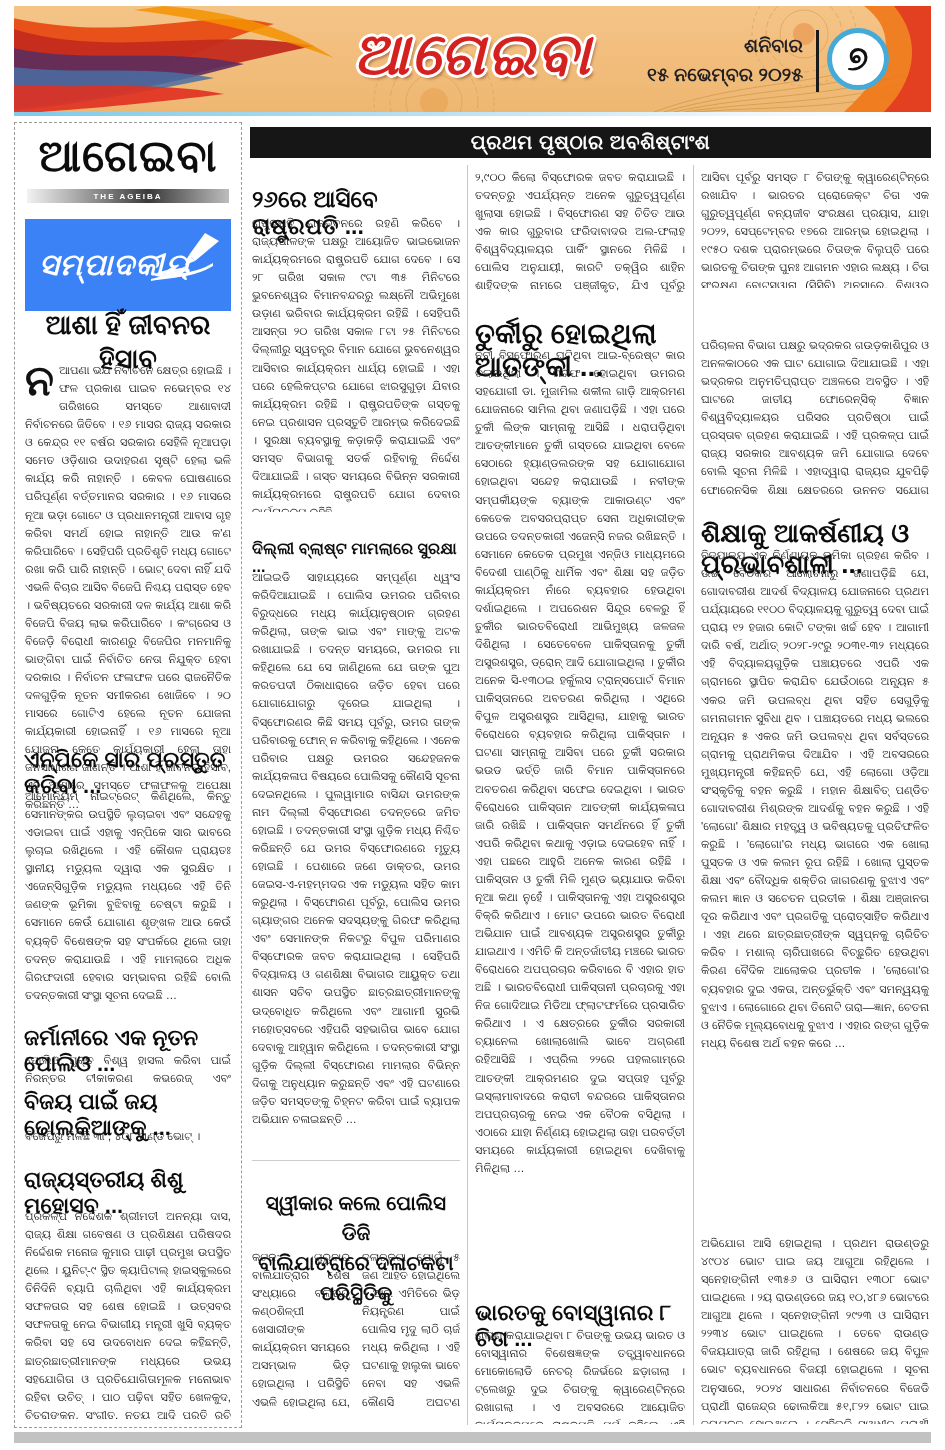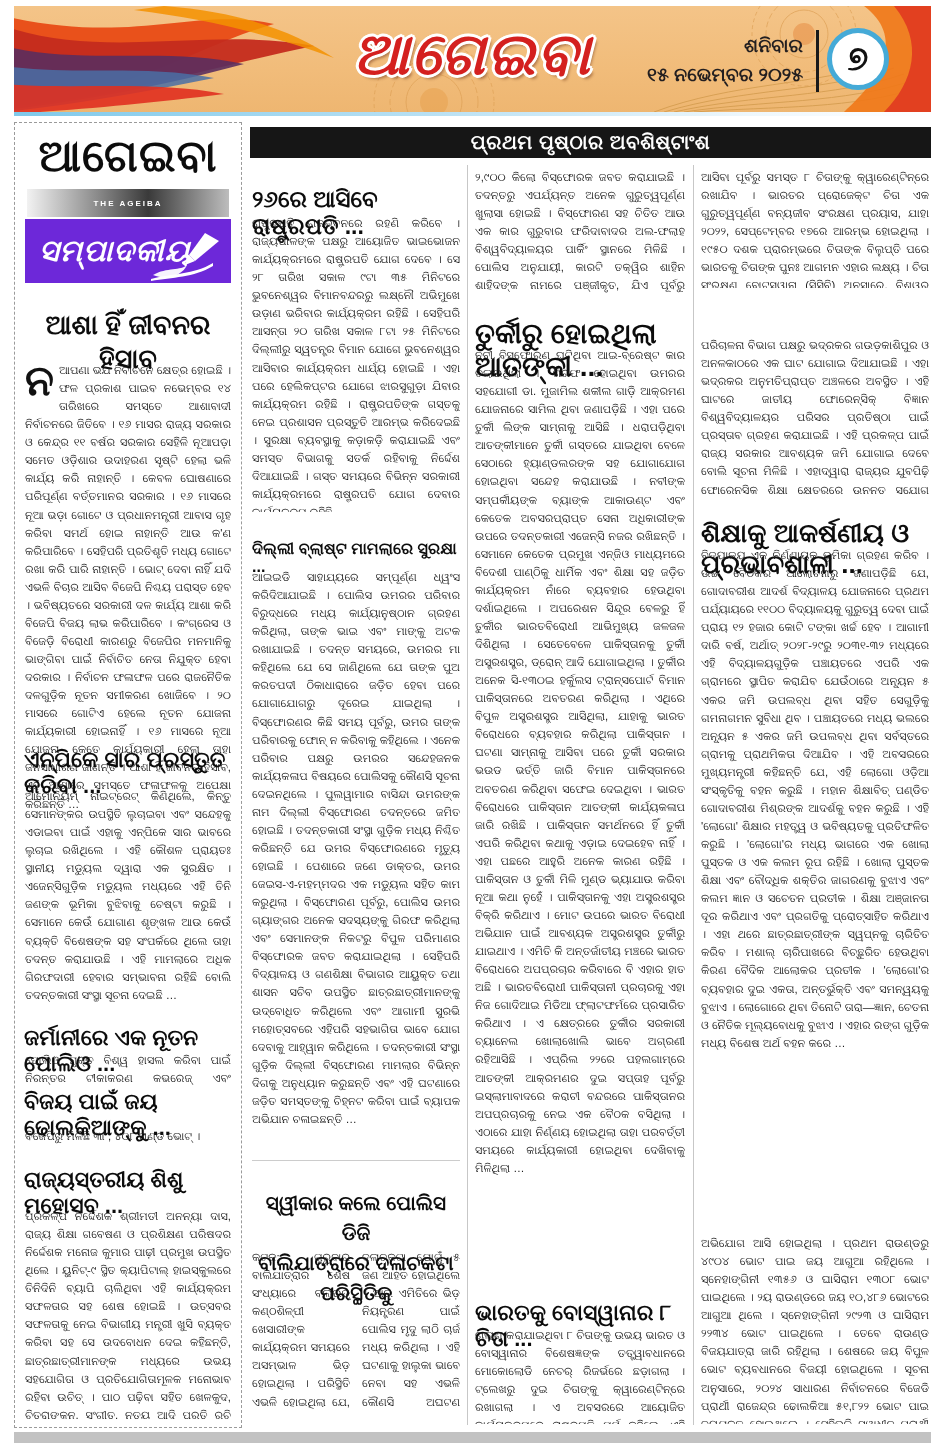--- a/index.html
+++ b/index.html
@@ -25,25 +25,25 @@
                  display:flex; align-items:center; justify-content:center;
                  font-size:34px; font-weight:800; color:#111; }
   .mast-bottom-strip { position:absolute; left:14px; top:112px; width:917px; height:4px;
                  background:linear-gradient(90deg,#7fc9ea 0%,#b8e0f3 45%,#eef7fc 80%,#ffffff 100%); }
 
   
   .edit-box { position:absolute; left:14px; top:122px; width:228px; height:1306px;
               border:1px dashed #9a9a9a; background:#fff; }
   .logo-title { position:absolute; left:0; right:0; top:8px; text-align:center;
                 font-size:44px; font-weight:800; color:#0c0c0c; letter-spacing:1px; }
-  .logo-bar { position:absolute; left:12px; right:12px; top:66px; height:28px;
+  .logo-bar { position:absolute; left:12px; right:12px; top:66px; height:14px;
               background:linear-gradient(90deg,#f2f2f2 0%,#8a8a8a 35%,#3a3a3a 60%,#bdbdbd 100%);
               display:flex; align-items:center; justify-content:center; }
   .logo-sub { font-size:8px; letter-spacing:2px; color:#ffffff; font-weight:700; }
-  .edit-banner { position:absolute; left:10px; right:10px; top:96px; height:64px; background:#6d28d9;
+  .edit-banner { position:absolute; left:10px; right:10px; top:96px; height:92px; background:#3b82f6;
                  display:flex; align-items:center; }
   .edit-banner-label { font-size:30px; font-weight:800; font-style:italic; color:#ffffff; padding-left:14px;
                        letter-spacing:1px; }
   .edit-banner svg { position:absolute; right:6px; top:8px; }
   .edit-headline { position:absolute; left:4px; right:4px; top:186px; text-align:center;
                    font-size:27px; font-weight:800; color:#0c0c0c; line-height:1.25; }
   .body-text { font-size:11.3px; line-height:1.6; text-align:justify; color:#1c1c1c; overflow:hidden; }
   .edit-body { position:absolute; left:10px; right:10px; top:238px; height:468px; }
   .dropcap { float:left; font-size:42px; line-height:.85; font-weight:800; padding:2px 5px 0 0; color:#111; }
   .h-sub { position:absolute; left:9px; right:10px; font-size:21px; font-weight:800; color:#0c0c0c; }

